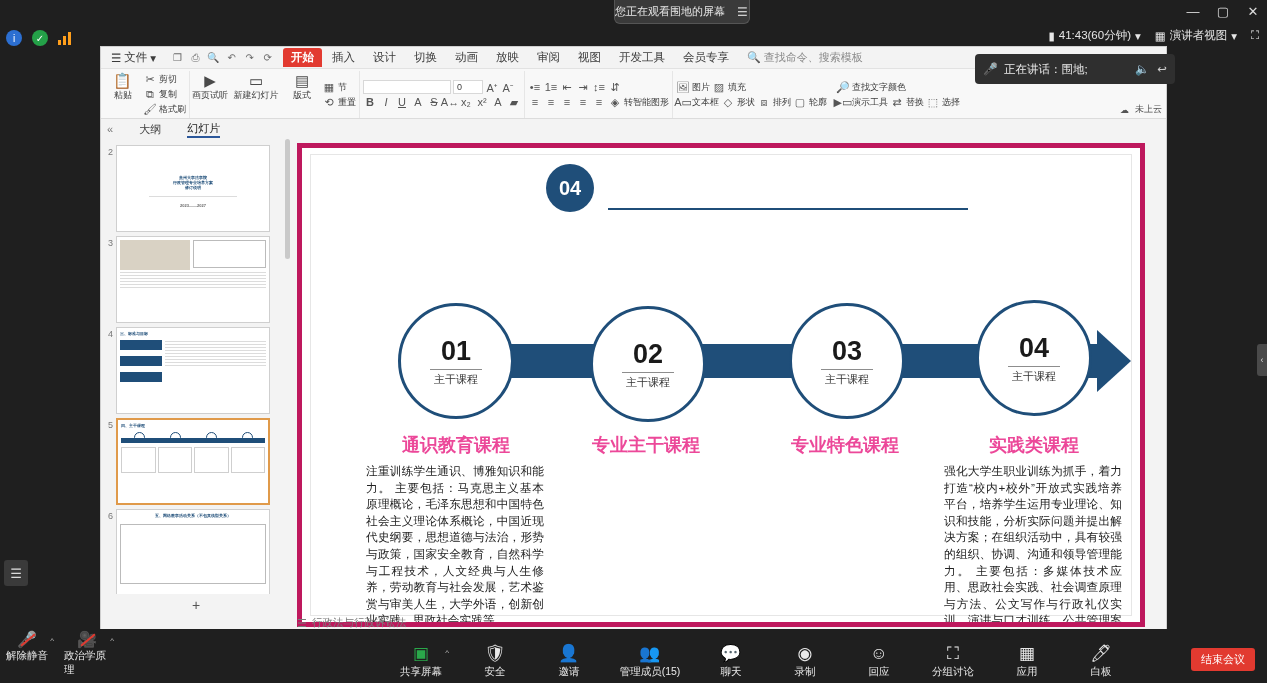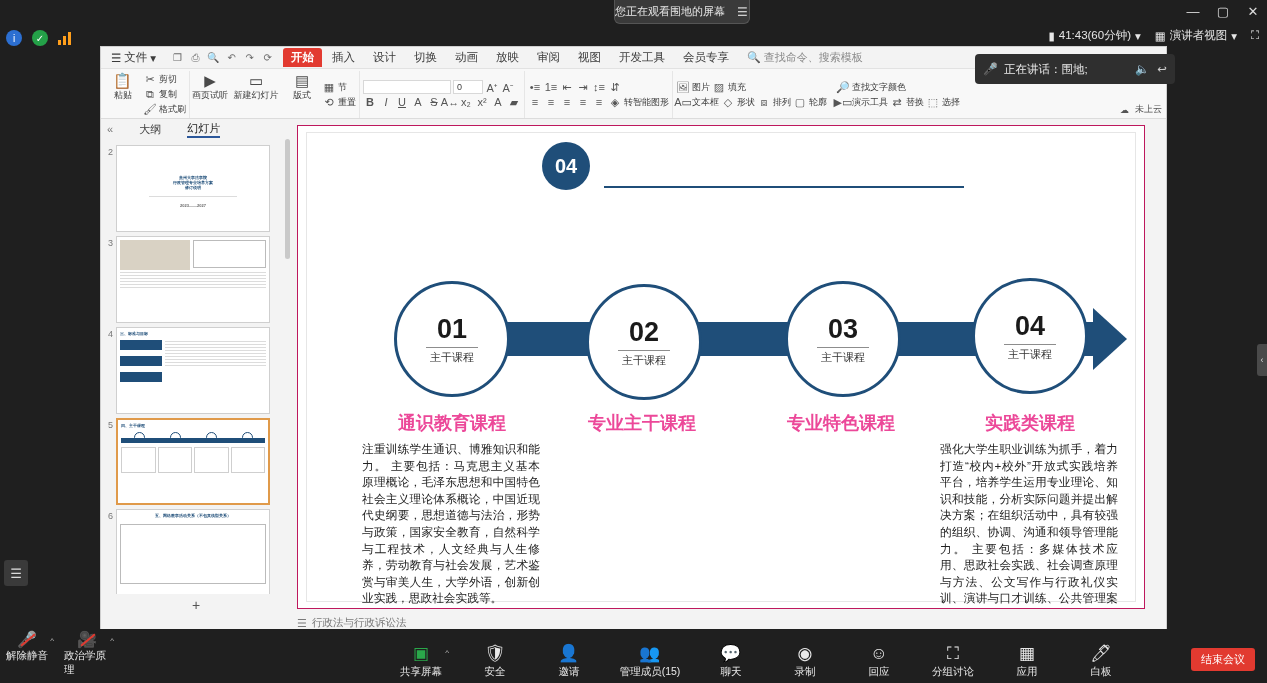--- a/index.html
+++ b/index.html
@@ -77,22 +77,22 @@
      overflow:hidden; padding-top:2px;}
   .thumb { display:flex; gap:3px; padding:4px 6px 0 4px; }
   .thumb .num { font-size:9px; color:#777; width:8px; text-align:right; padding-top:2px;}
   .thumb .card { width:154px; height:87px; background:#fff; border:1px solid #cfcfcf; position:relative; overflow:hidden;}
   .thumb.sel .card { border:2px solid #e09a4a; }
   #thumb-scroll { position:absolute; left:184px; top:92px; width:5px; height:120px; background:#c9c9c9; border-radius:3px;}
   #addslide { position:absolute; left:0; bottom:36px; width:190px; height:22px; display:flex;
       align-items:center; justify-content:center; font-size:14px; color:#555; background:#f3f3f3;}
 
   
-  #slide { position:absolute; left:196px; top:78px; width:848px; height:484px; background:#fff;
-     border:1px solid #be185d; overflow:hidden; }
+  #slide { position:absolute; left:196px; top:96px; width:848px; height:484px; background:#fff;
+     border:5px solid #be185d; overflow:hidden; }
   #notes { position:absolute; left:196px; top:566px; width:848px; height:20px; font-size:10.5px;
      color:#7a7a7a; display:flex; align-items:center; gap:5px; }
   #notes .nic { font-size:11px; }
 
   
   #status { position:absolute; left:0; bottom:0; width:100%; height:22px; background:#f0f0f0;
      border-top:1px solid #dcdcdc; display:flex; align-items:center; font-size:10.5px; color:#4a4a4a;
      padding:0 6px; gap:14px;}
   #status .right { margin-left:auto; display:flex; align-items:center; gap:8px; }
   .zoomtrack { width:64px; height:3px; background:#c6c6c6; position:relative; border-radius:2px;}

